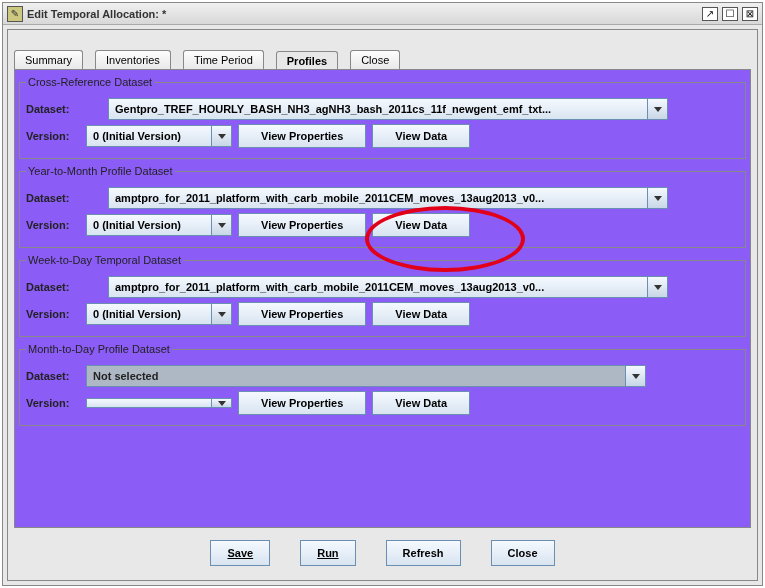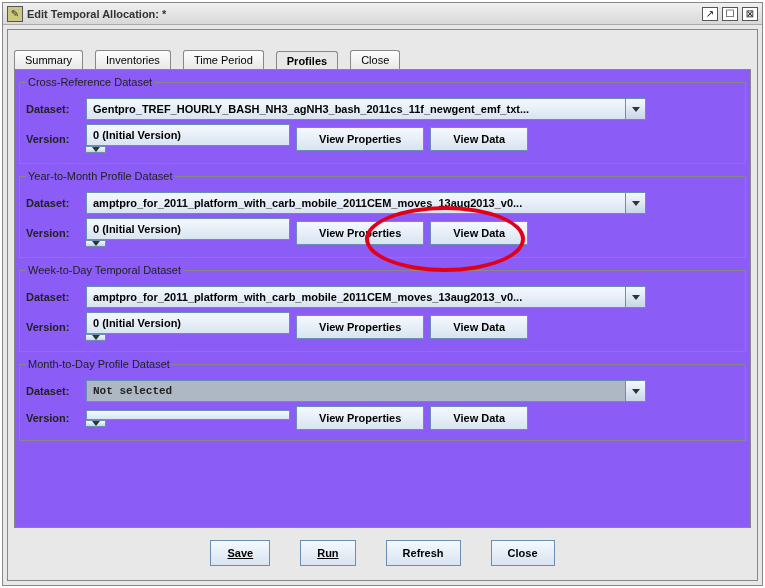--- a/index.html
+++ b/index.html
@@ -113,23 +113,23 @@
   .label {
     width: 60px;
     font-weight: bold;
     color: #222;
     padding-right:4px;
   }
   .combo {
     display: flex;
     align-items: stretch;
   }
-  .combo.wide { width: 560px; }
-  .combo.small { width: 204px; flex-direction: column; }
-  .combo.notsel { width: 560px; font-family: Liberation Mono, monospace; }
+  .combo.wide { width: 560px; margin-left: 22px; }
+  .combo.small { width: 146px; }
+  .combo.notsel { width: 560px; }
   .combo-text {
     flex: 1;
     background: linear-gradient(to bottom, #f5f9ff, #d8e4f0);
     border: 1px solid #6a8fb3;
     padding: 4px 6px;
     color: #000;
     overflow: hidden;
     white-space: nowrap;
     text-overflow: ellipsis;
     font-weight: bold;

